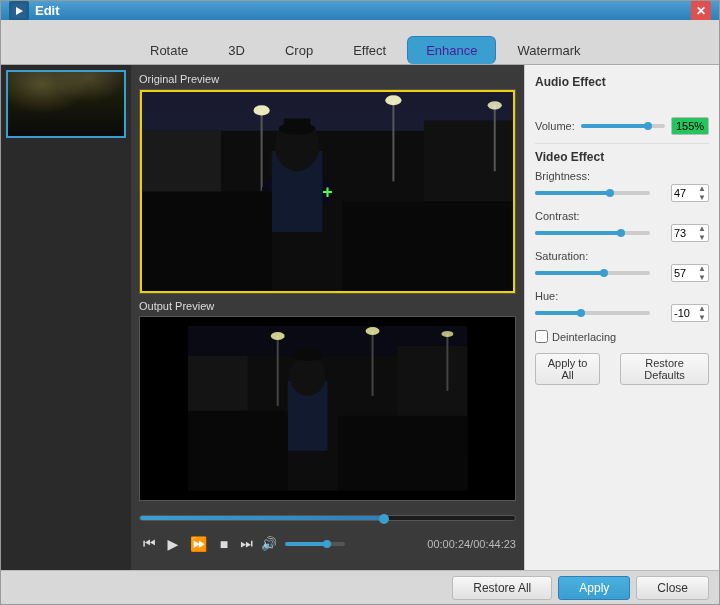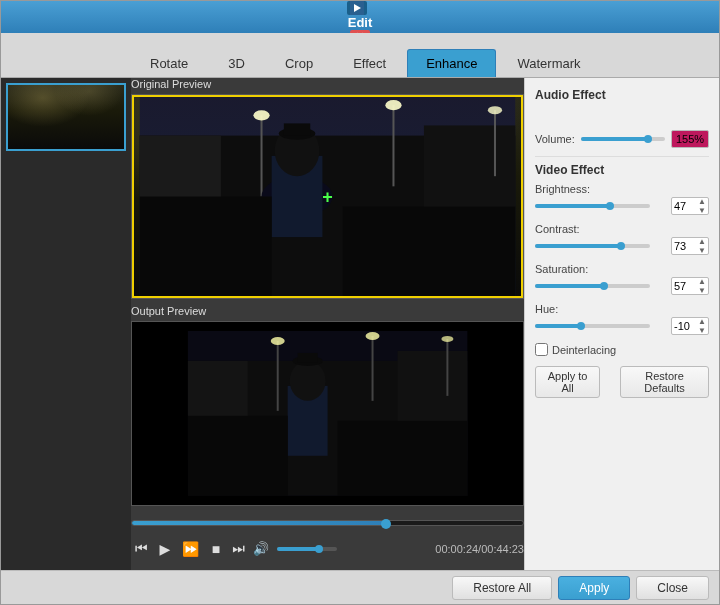--- a/index.html
+++ b/index.html
@@ -1,34 +1,34 @@
 <!DOCTYPE html>
 <html><head>
   <meta charset="utf-8">
   <style>
     * { box-sizing: border-box; margin: 0; padding: 0; }
     body { font-family: 'Segoe UI', Arial, sans-serif; font-size: 12px; background: #f0f0f0; width: 720px; height: 605px; overflow: hidden; }
 
     .window { width: 720px; height: 605px; background: #f0f0f0; border: 1px solid #999; display: flex; flex-direction: column; }
 
-    .title-bar { background: linear-gradient(to bottom, #4a9fd4, #2e7fb8); height: 32px; display: flex; align-items: center; padding: 0 8px; color: white; font-size: 13px; font-weight: bold; flex-shrink: 0; flex-direction: column; }
+    .title-bar { background: linear-gradient(to bottom, #4a9fd4, #2e7fb8); height: 19px; display: flex; align-items: center; padding: 0 8px; color: white; font-size: 13px; font-weight: bold; flex-shrink: 0; }
     .title-bar .icon { width: 20px; height: 20px; background: #1a5f8a; border-radius: 2px; margin-right: 6px; display: flex; align-items: center; justify-content: center; }
     .title-bar .title-text { flex: 1; }
     .close-btn { width: 20px; height: 20px; background: #e05050; border-radius: 2px; display: flex; align-items: center; justify-content: center; cursor: pointer; color: white; font-size: 12px; }
 
     .tabs { display: flex; background: #d8d8d8; border-bottom: 1px solid #aaa; flex-shrink: 0; padding-top: 16px; padding-left: 130px; }
     .tab { padding: 6px 18px; font-size: 13px; cursor: pointer; border: 1px solid transparent; border-bottom: none; background: transparent; color: #333; margin-right: 2px; border-radius: 3px 3px 0 0; }
-    .tab.active { background: #3a9fd0; color: #000000; border-color: #2e7fb8; }
+    .tab.active { background: #3a9fd0; color: #4c1d95; border-color: #2e7fb8; border-radius: 6px; }
 
     .content { display: flex; flex: 1; overflow: hidden; }
 
     .left-panel { width: 130px; background: #2a2a2a; flex-shrink: 0; }
     .thumbnail { width: 120px; height: 68px; background: #1a1a1a; margin: 5px; border: 2px solid #3a9fd0; overflow: hidden; }
 
-    .main-area { flex: 1; background: #3a3a3a; display: flex; flex-direction: column; overflow: hidden; }
+    .main-area { flex: 1; background: #3a3a3a; display: flex; flex-direction: column; padding: 8px; overflow: hidden; }
 
     .preview-label { color: #ddd; font-size: 11px; margin-bottom: 4px; }
 
     .preview-box { background: #000; border: 1px solid #555; margin-bottom: 6px; position: relative; overflow: hidden; }
     .original-preview { height: 205px; }
     .output-preview { height: 185px; }
 
     .crop-overlay { position: absolute; top: 0; left: 0; right: 0; bottom: 0; border: 2px solid #f0d000; pointer-events: none; }
     .crosshair { position: absolute; top: 50%; left: 50%; transform: translate(-50%, -50%); color: #4aff4a; font-size: 18px; font-weight: bold; }
 
@@ -63,21 +63,21 @@
     .slider-fill-blue { height: 100%; background: #3a9fd0; border-radius: 2px; }
     .slider-thumb { width: 8px; height: 8px; background: #3a9fd0; border-radius: 50%; position: absolute; top: -2px; }
     .spin-box { width: 38px; height: 18px; border: 1px solid #bbb; background: white; display: flex; align-items: center; justify-content: space-between; padding: 0 2px; font-size: 11px; border-radius: 2px; }
     .spin-arrows { display: flex; flex-direction: column; font-size: 8px; color: #666; }
 
     .volume-row { display: flex; align-items: center; gap: 6px; margin-bottom: 8px; margin-top: 28px; }
     .vol-label { font-size: 11px; color: #444; }
     .vol-track { flex: 1; height: 4px; background: #ccc; border-radius: 2px; position: relative; }
     .vol-track-fill { height: 100%; background: #3a9fd0; border-radius: 2px; width: 80%; }
     .vol-track-thumb { width: 8px; height: 8px; background: #3a9fd0; border-radius: 50%; position: absolute; top: -2px; left: calc(80% - 4px); }
-    .vol-value { width: 38px; height: 18px; border: 1px solid #bbb; background: #be185d; font-size: 11px; display: flex; align-items: center; justify-content: center; border-radius: 2px; }
+    .vol-value { width: 38px; height: 18px; border: 1px solid #bbb; background: #22c55e; font-size: 11px; display: flex; align-items: center; justify-content: center; border-radius: 2px; }
 
     .checkbox-row { display: flex; align-items: center; gap: 4px; margin-top: 6px; }
     .checkbox-row input { margin: 0; }
     .checkbox-row label { font-size: 11px; color: #444; }
 
     .action-row { display: flex; gap: 20px; margin-top: 6px; }
     .action-btn { padding: 3px 8px; border: 1px solid #bbb; background: linear-gradient(to bottom, #f8f8f8, #e8e8e8); border-radius: 3px; font-size: 11px; cursor: pointer; color: #333; }
 
     .bottom-bar { height: 34px; background: #d8d8d8; border-top: 1px solid #bbb; display: flex; align-items: center; justify-content: flex-end; padding: 0 10px; gap: 6px; flex-shrink: 0; }
     .bottom-btn { padding: 4px 20px; border: 1px solid #bbb; background: linear-gradient(to bottom, #f8f8f8, #e0e0e0); border-radius: 3px; font-size: 12px; cursor: pointer; color: #333; }

